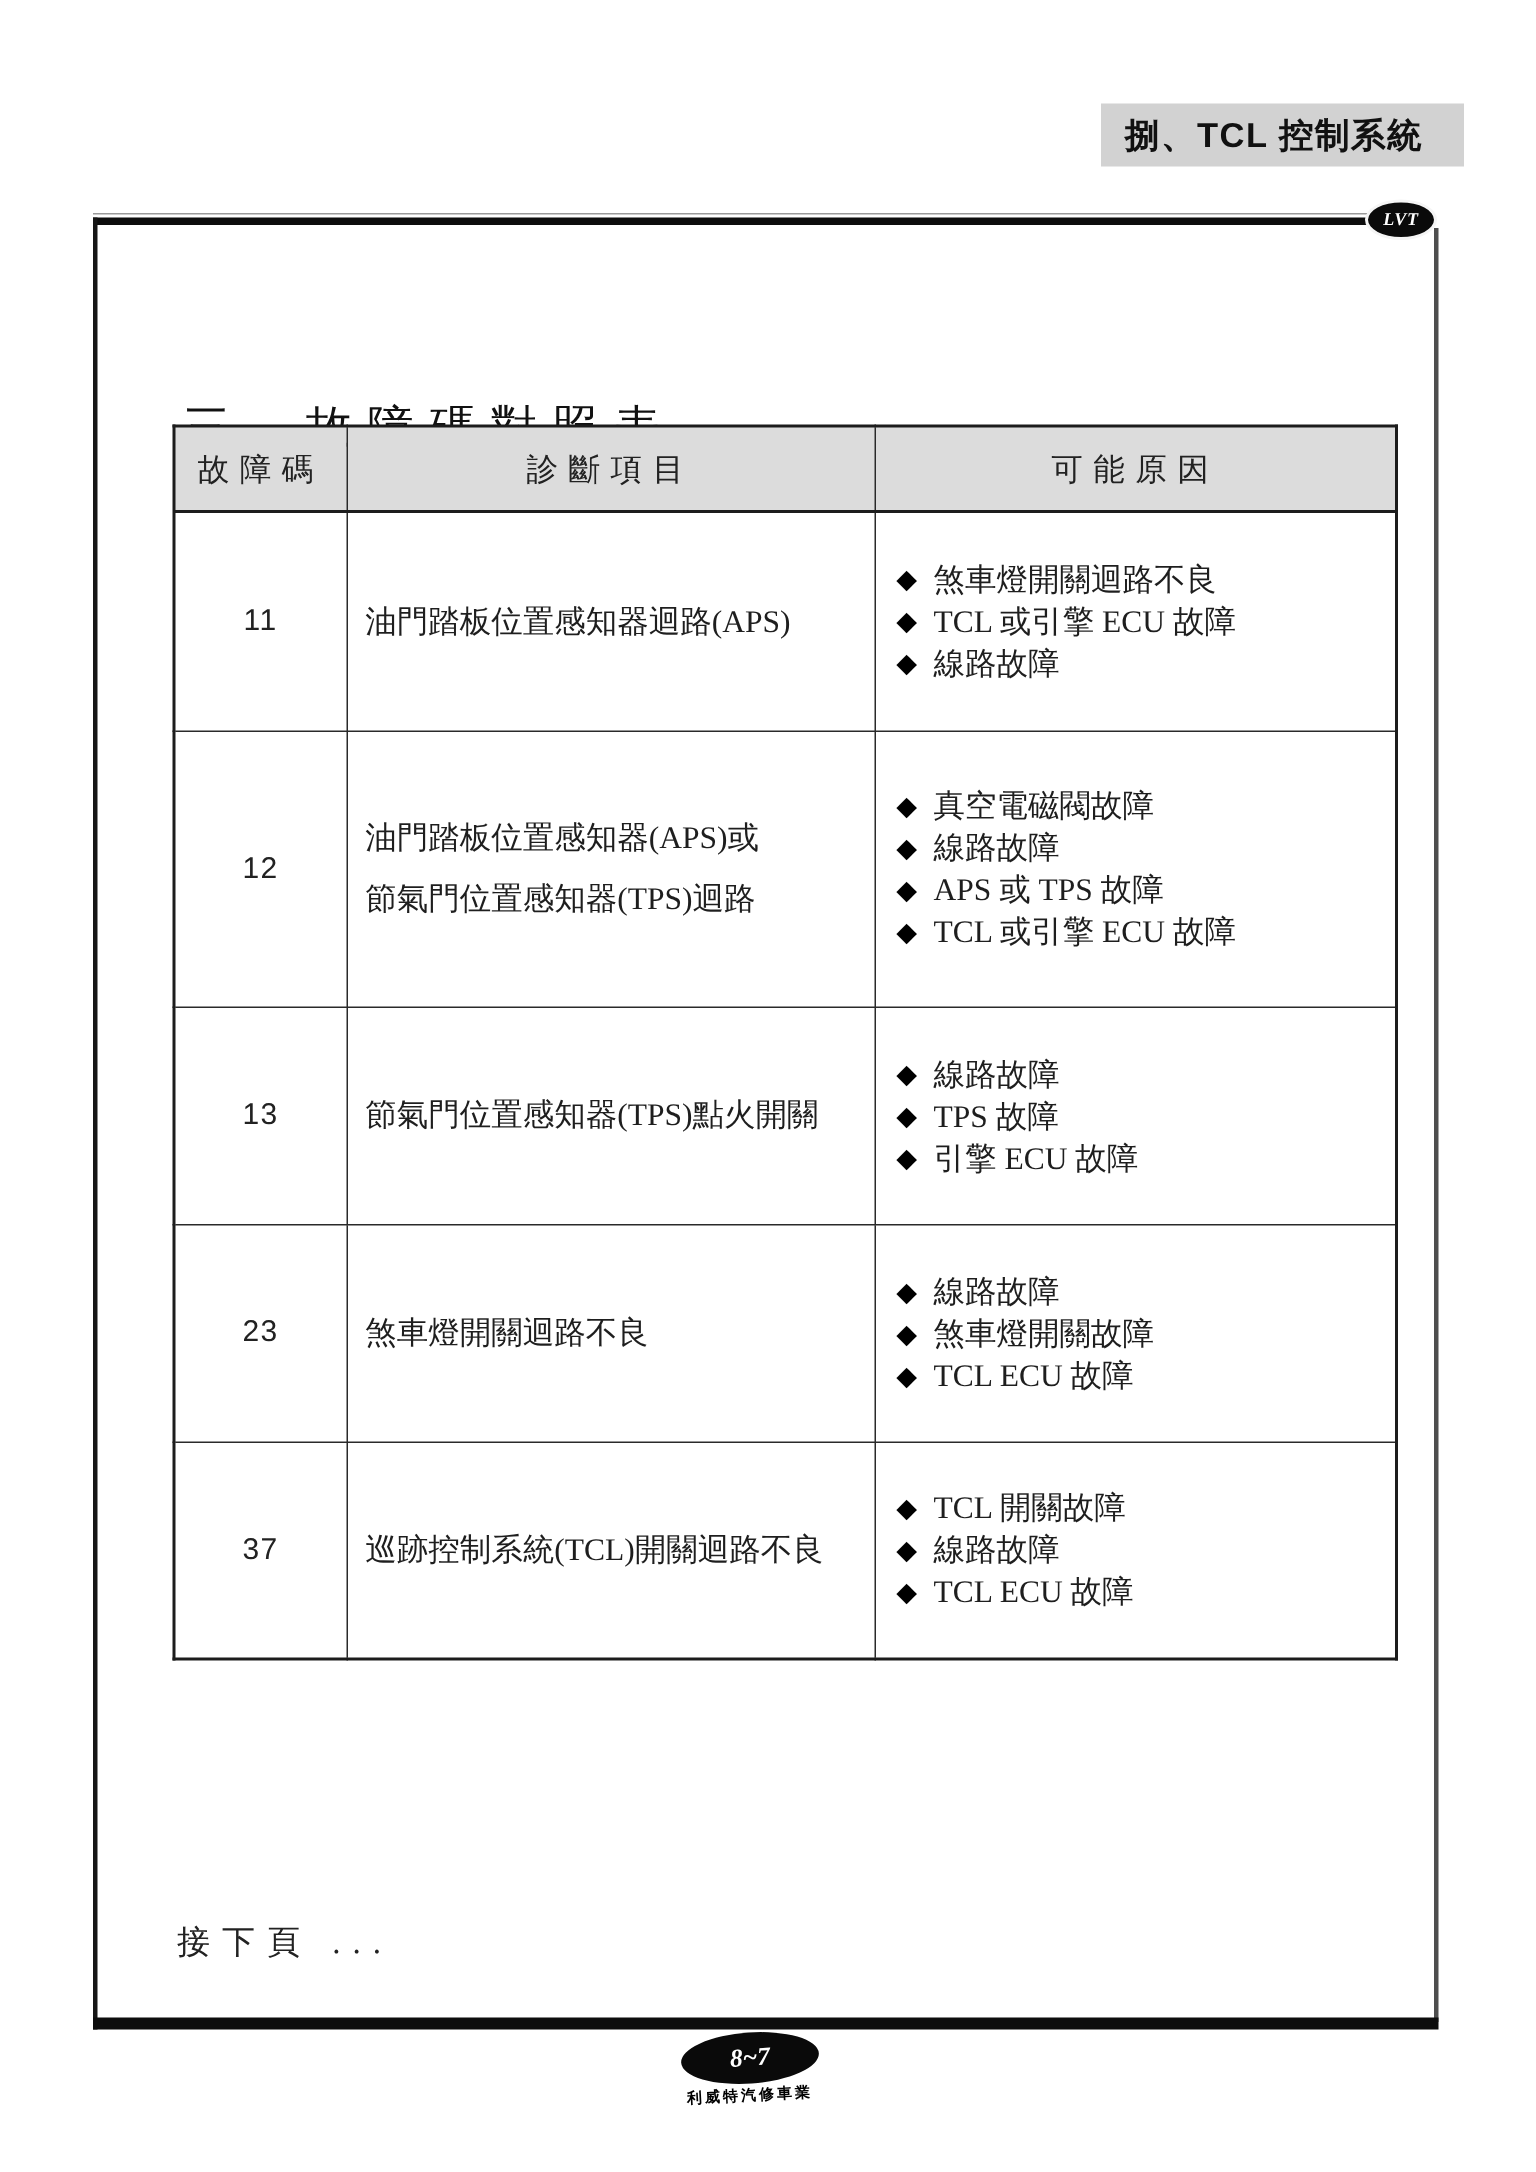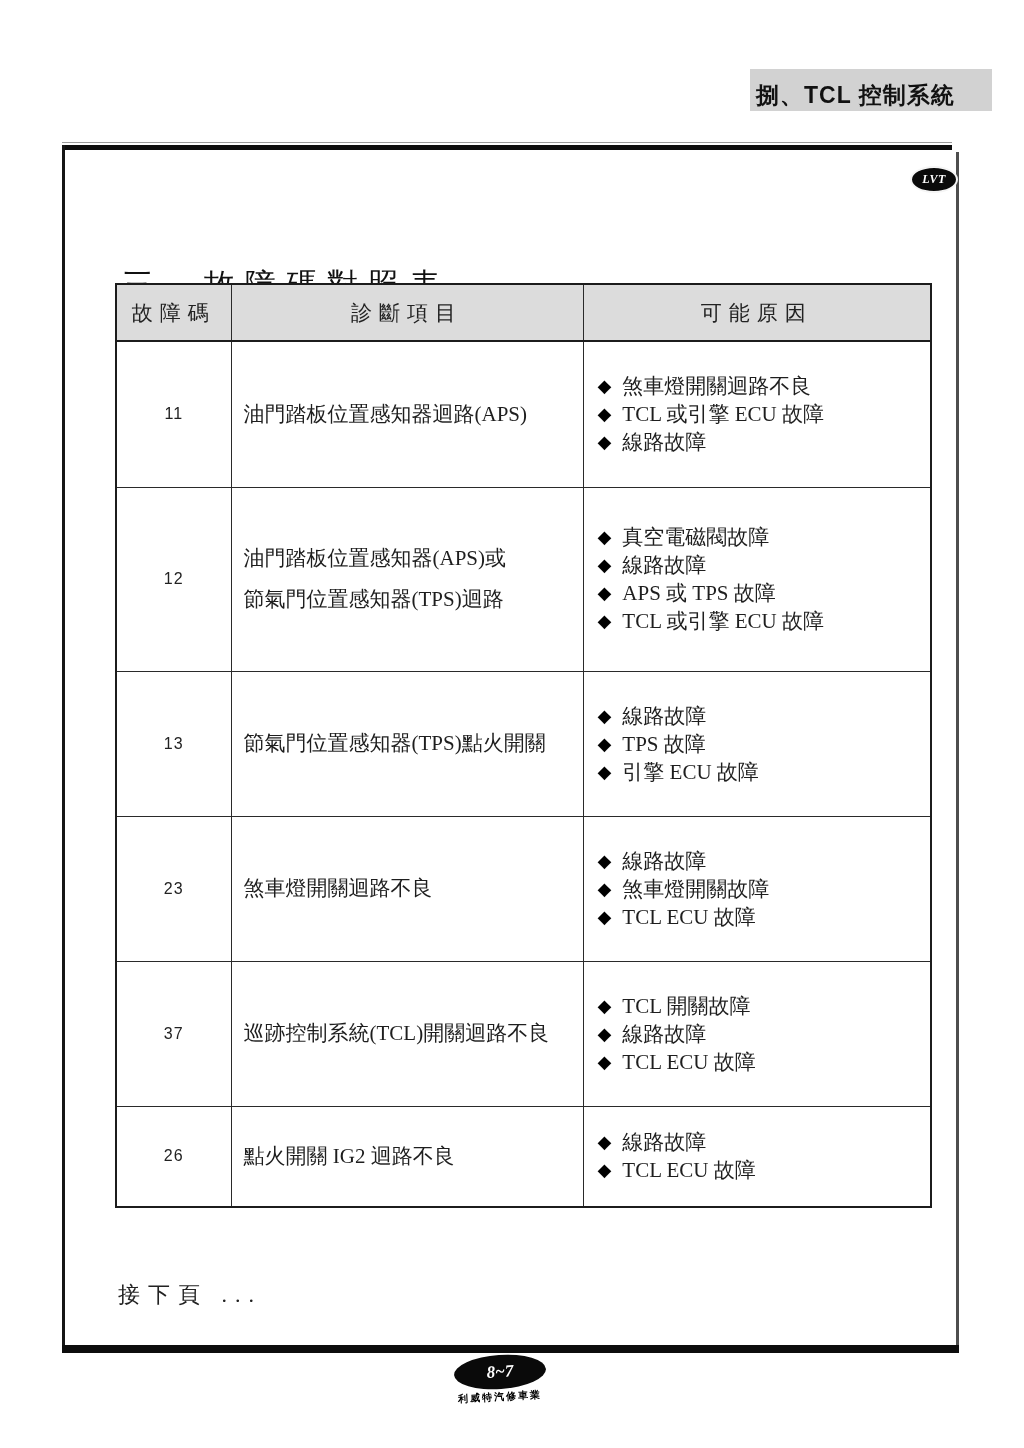--- a/index.html
+++ b/index.html
@@ -8,25 +8,25 @@
     position: relative;
     background: #ffffff;
     font-family: "Liberation Sans", "DejaVu Sans", sans-serif;
     color: #1a1a1a;
     overflow: hidden;
   }
 
   
   .chapter-bar {
     position: absolute;
-    left: 750px; top: 69px;
+    left: 734px; top: 69px;
     width: 242px; height: 42px;
     background: #d2d2d2;
-    display: flex; align-items: flex-end;
-    padding-left: 6px;
+    display: flex; align-items: center;
+    padding-left: 16px;
   }
   .chapter-bar .chapter-text {
     font-size: 23px;
     font-weight: bold;
     letter-spacing: 1px;
     color: #111;
   }
 
   
   .rule-top-thin {
@@ -50,21 +50,21 @@
     width: 897px; height: 8px; background: #0d0d0d;
   }
 
   
   .lvt-oval {
     position: absolute; left: 910px; top: 133px;
     width: 48px; height: 27px;
     background: #0a0a0a;
     border: 2px solid #f5f5f5;
     border-radius: 50%;
-    display: flex; align-items: center; justify-content: center; margin-top: 33px;
+    display: flex; align-items: center; justify-content: center;
   }
   .lvt-oval span {
     color: #fff; font-size: 12px; font-weight: bold; font-style: italic;
     font-family: "Liberation Serif", "DejaVu Serif", serif;
     letter-spacing: 0.5px;
   }
 
   
   .section-title {
     position: absolute; left: 122px; top: 216px;
@@ -102,21 +102,21 @@
     border-bottom: 2px solid #1c1c1c;
   }
   tr.row-normal td { border-bottom: 3px solid #111; }
   td.cell-code {
     text-align: center;
     font-size: 21px;
     color: #222;
   }
   td.cell-code.numeric {
     font-family: "Liberation Sans", "DejaVu Sans", sans-serif;
-    font-size: 16px;
+    font-size: 20px;
     letter-spacing: 1px;
   }
   td.cell-item {
     padding-left: 12px;
     padding-right: 4px;
     font-size: 21px;
     color: #1e1e1e;
     white-space: pre-line;
     line-height: 1.95;
   }
@@ -319,36 +319,20 @@
               <span class="cause-text">線路故障</span>
             </div>
             <div class="cause-line">
               <span class="bullet">◆</span>
               <span class="cause-text">TCL ECU 故障</span>
             </div>
           </div>
     </td>
   </tr>
 
-  <tr style="height: 101px;">
-    <td class="cell-code numeric">26</td>
-    <td class="cell-item">點火開關 IG2 迴路不良</td>
-    <td class="cell-causes">
-      <div class="causes-stack">
-            <div class="cause-line">
-              <span class="bullet">◆</span>
-              <span class="cause-text">線路故障</span>
-            </div>
-            <div class="cause-line">
-              <span class="bullet">◆</span>
-              <span class="cause-text">TCL ECU 故障</span>
-            </div>
-          </div>
-    </td>
-  </tr>
 </tbody>
 </table>
 
 <div class="continued-note">接下頁 ...</div>
 
 <div class="page-badge">
   <div class="badge-oval">
     <span>8~7</span>
   </div>
   <div class="badge-caption">利威特汽修車業</div>

